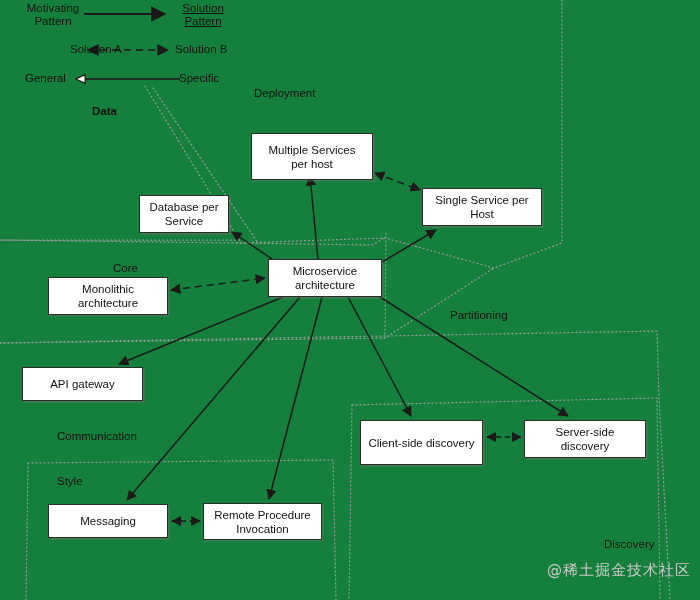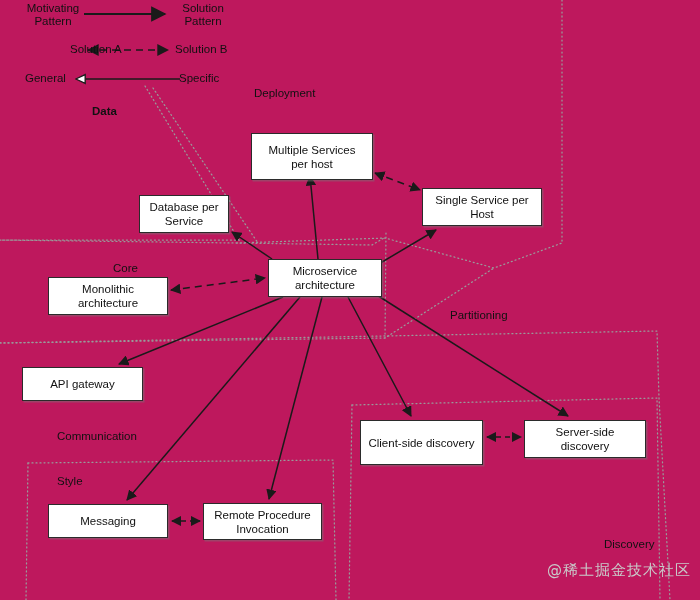--- a/index.html
+++ b/index.html
@@ -8,21 +8,21 @@
     background: #ffffff;
   }
   body {
     font-family: "Liberation Sans", sans-serif;
     -webkit-font-smoothing: antialiased;
   }
   #canvas {
     position: relative;
     width: 700px;
     height: 600px;
-    background: #be185d;
+    background: #15803d;
     overflow: hidden;
   }
   #diagram-svg {
     position: absolute;
     left: 0;
     top: 0;
     width: 700px;
     height: 600px;
   }
   .legend-label {
@@ -115,21 +115,21 @@
     <g stroke="#1a1a1a" stroke-width="1.5" fill="none">
       <line x1="375" y1="173" x2="420" y2="190" stroke-dasharray="7,5" marker-end="url(#arrow-solid)" marker-start="url(#arrow-solid-start)"></line>
       <line x1="171" y1="290" x2="265" y2="278" stroke-dasharray="7,5" marker-end="url(#arrow-solid)" marker-start="url(#arrow-solid-start)"></line>
       <line x1="172" y1="521" x2="200" y2="521" stroke-dasharray="5,4" marker-end="url(#arrow-solid)" marker-start="url(#arrow-solid-start)"></line>
       <line x1="487" y1="437" x2="521" y2="437" stroke-dasharray="5,4" marker-end="url(#arrow-solid)" marker-start="url(#arrow-solid-start)"></line>
     </g>
   </svg>
 
   <div class="legend-label" style="left:22px; top:2px; width:62px;">Motivating
 Pattern</div>
-  <div class="legend-label" style="left:174px; top:2px; width:58px;">Solution
+  <div class="legend-label" style="left:174px; top:2px; width:58px;text-decoration:underline;">Solution
 Pattern</div>
 
   <div class="legend-label" style="left:22px; top:43px; width:66px; text-align:left;margin-left:48px;">Solution A</div>
   <div class="legend-label" style="left:175px; top:43px; width:66px; text-align:left;">Solution B</div>
 
   <div class="legend-label" style="left:25px; top:72px; width:50px; text-align:left;">General</div>
   <div class="legend-label" style="left:179px; top:72px; width:56px; text-align:left;">Specific</div>
 
   <div class="group-label" style="left:92px; top:105px;font-weight:bold;">Data</div>
   <div class="group-label" style="left:254px; top:87px;">Deployment</div>

